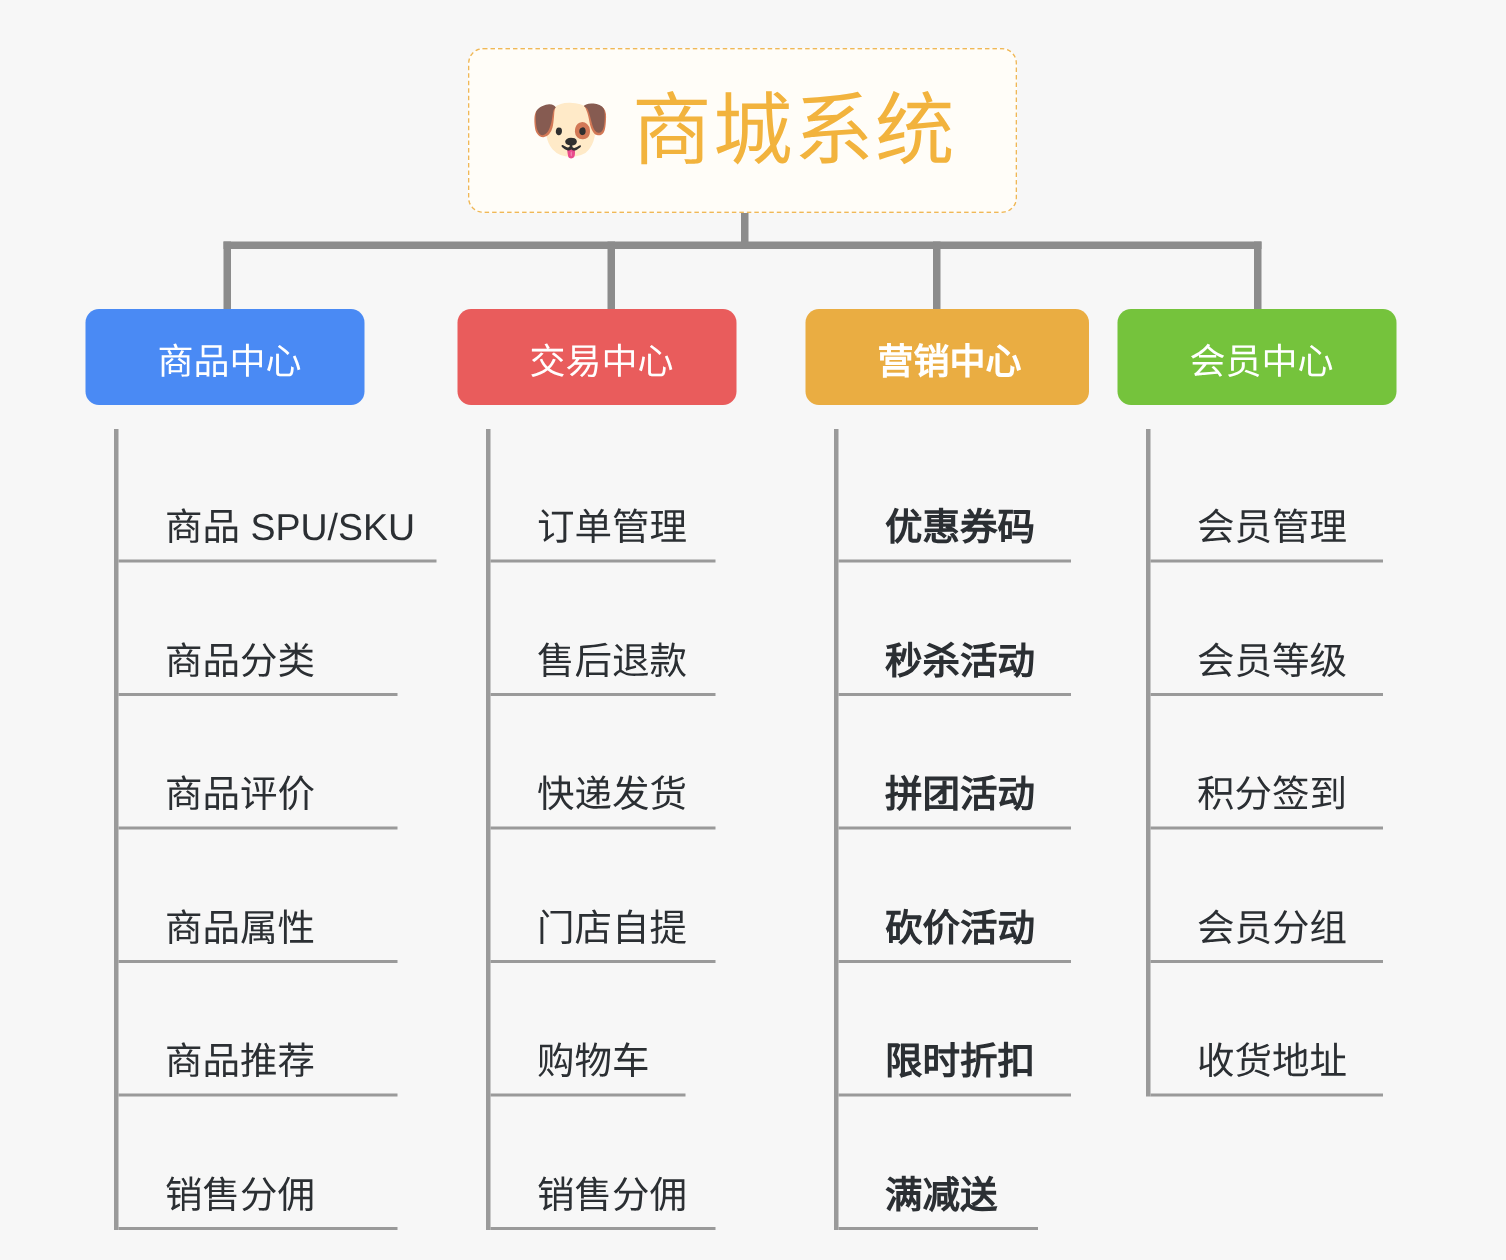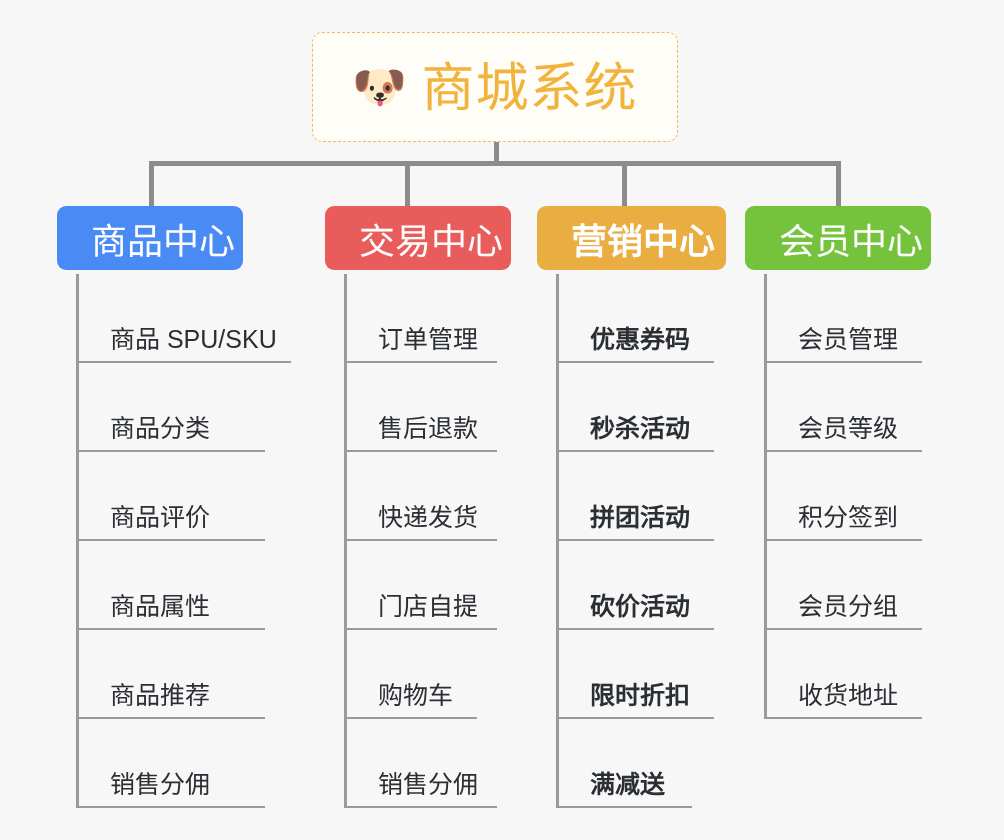--- a/index.html
+++ b/index.html
@@ -87,43 +87,43 @@
     top: 206px;
     width: 1004px;
     height: 634px;
   }
   .column {
     position: absolute;
     top: 0;
     width: 218px;
   }
   .col-0 { left: 57px; }
-  .col-1 { left: 325px; }
+  .col-1 { left: 305px; }
   .col-2 { left: 537px; font-weight: bold; }
   .col-3 { left: 745px; }
 
   .cat-card {
     height: 64px;
     border-radius: 9px;
     display: flex;
     align-items: center;
     color: #ffffff;
-    font-size: 36px;
-    padding-left: 34px;
+    font-size: 24px;
+    padding-left: 48px;
     box-sizing: border-box;
     white-space: nowrap;
   }
   .col-0 .cat-card { width: 186px; }
   .col-1 .cat-card { width: 186px; }
   .col-2 .cat-card { width: 189px; }
   .col-3 .cat-card { width: 186px; }
 
   .leaf-list {
     position: relative;
-    margin-top: 4px;
+    margin-top: 16px;
     padding-top: 0;
     border-left: 3px solid #9a9a9a;
     margin-left: 19px;
   }
   .leaf-item {
     height: 89px;
     box-sizing: border-box;
     display: flex;
     align-items: flex-end;
     padding-left: 31px;

